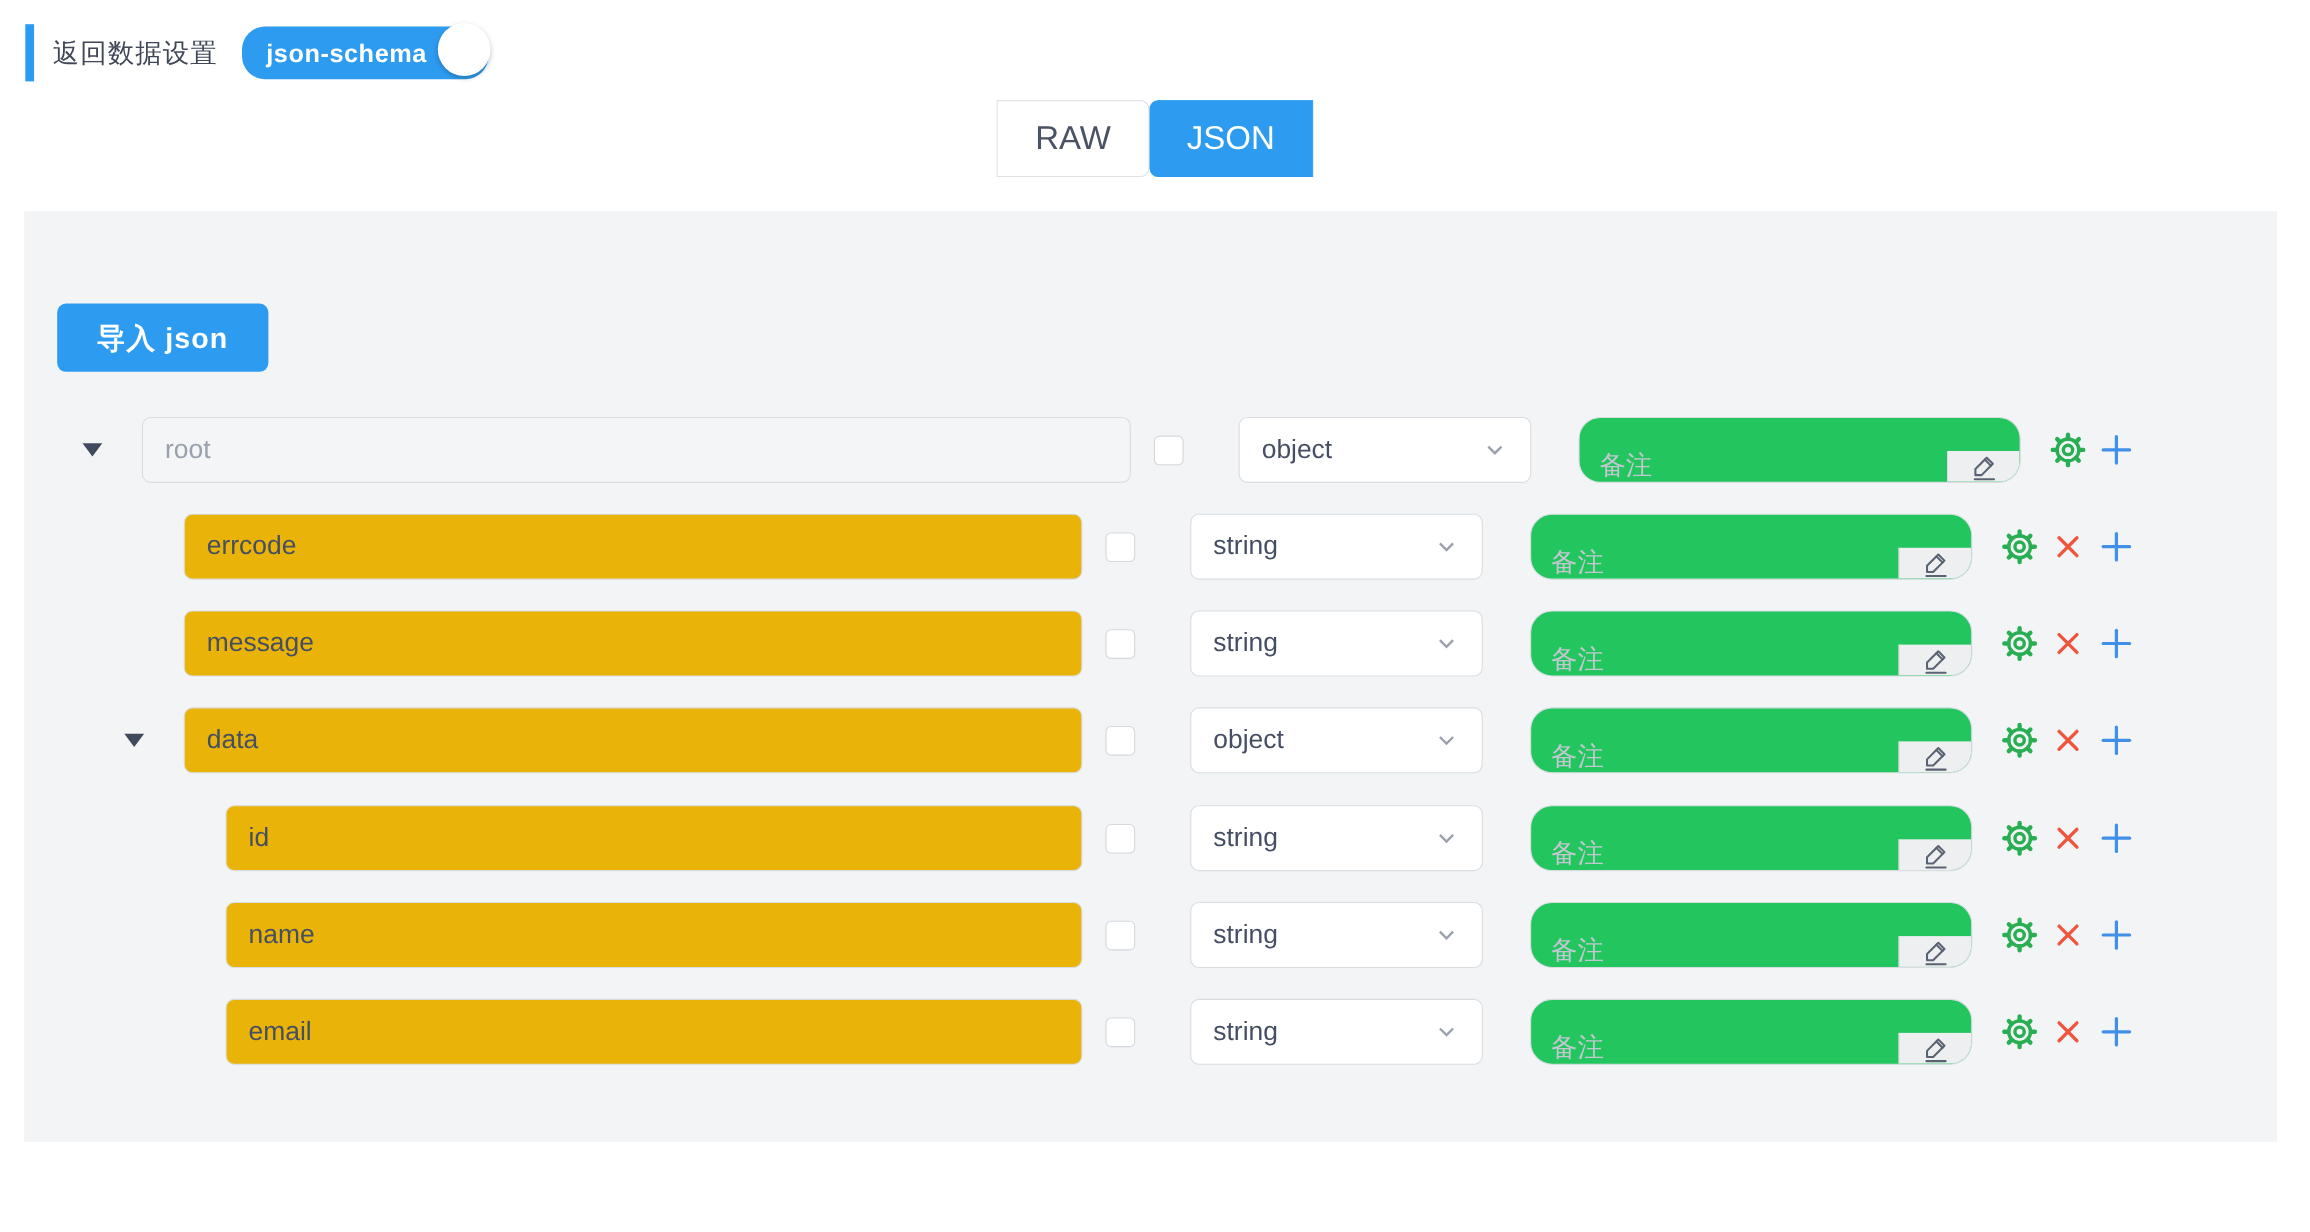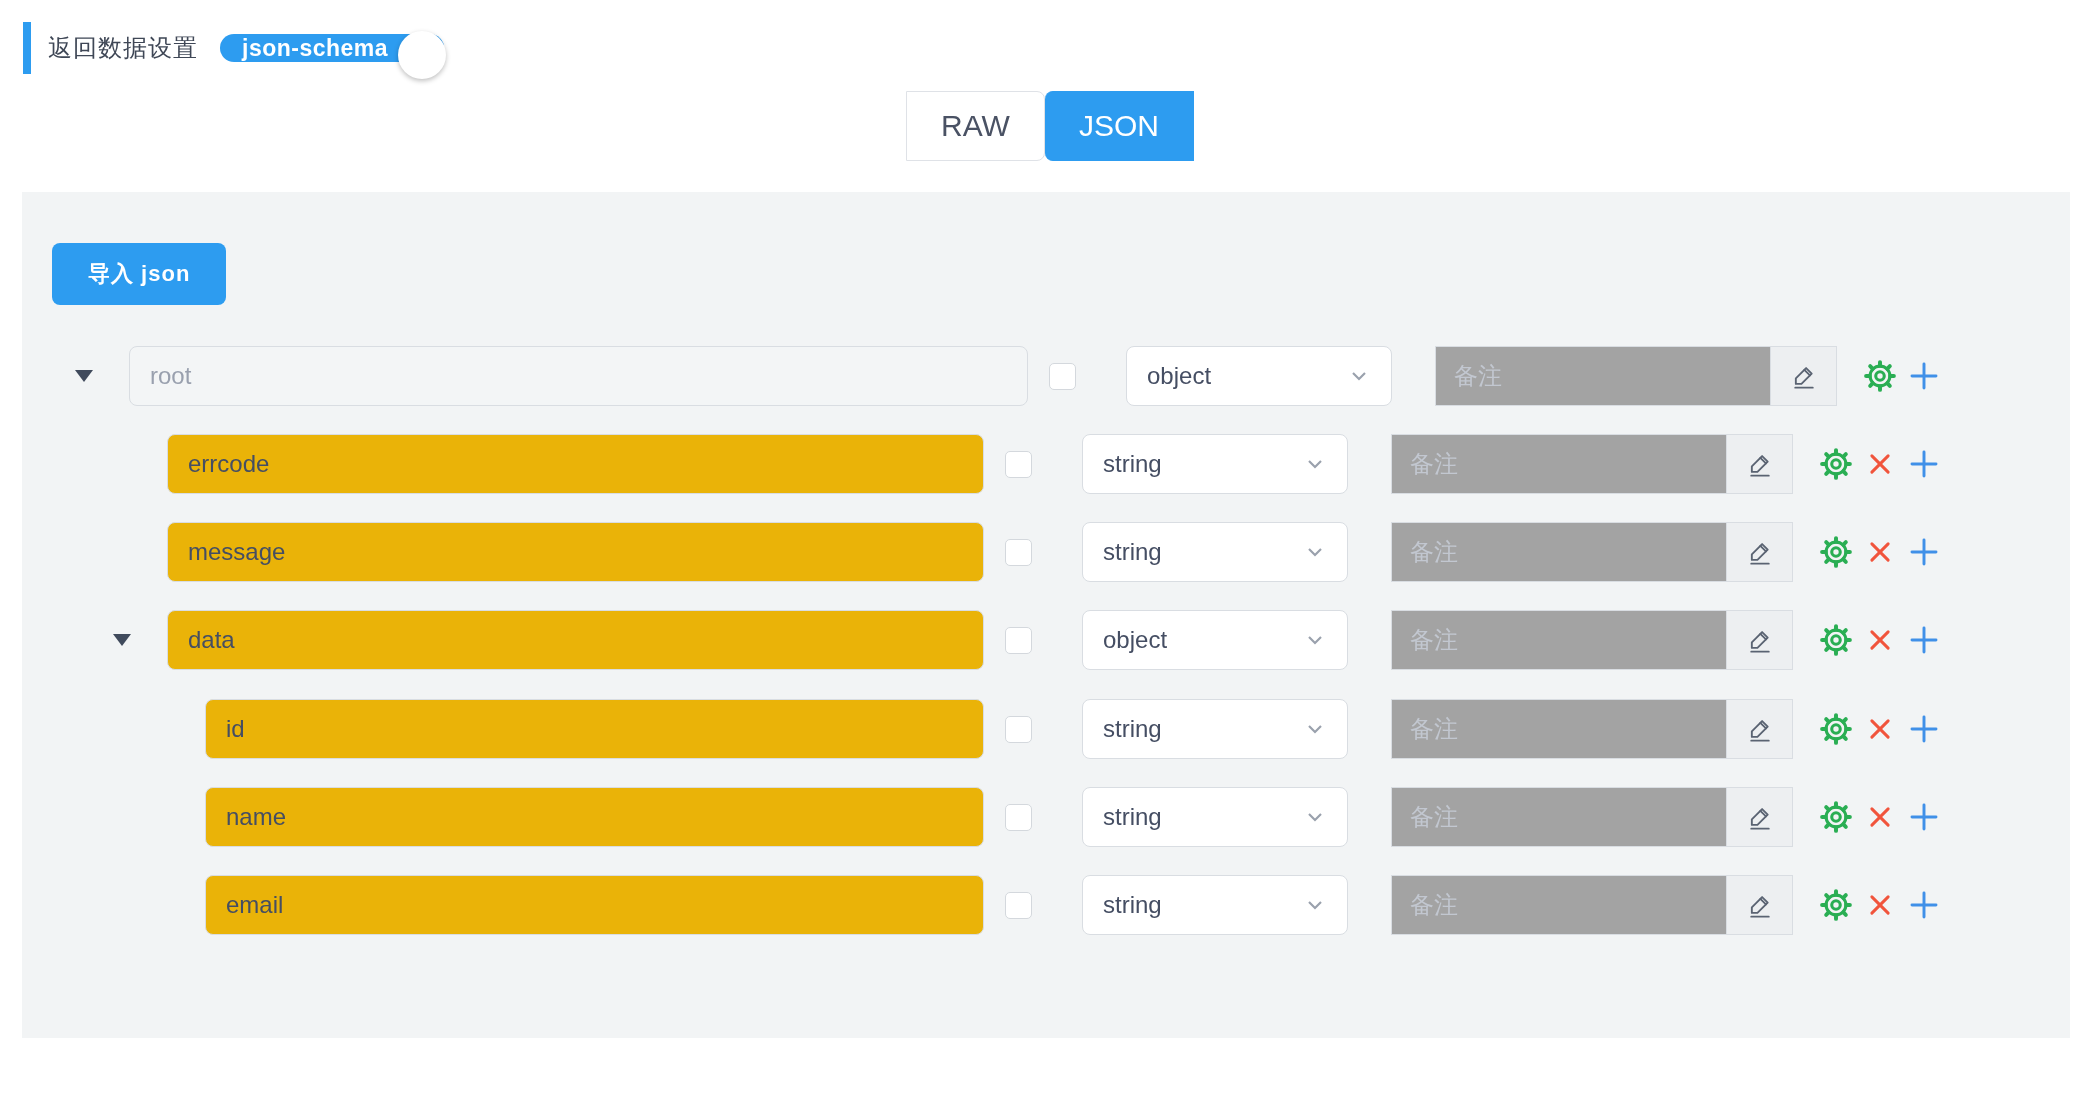--- a/index.html
+++ b/index.html
@@ -16,56 +16,56 @@
   html,body{margin:0;padding:0;overflow:hidden;}
   body{
     width:2100px;height:1120px;background:#ffffff;
     font-family:"Liberation Sans","DejaVu Sans",sans-serif;
   }
 
   
   .header{display:flex;align-items:center;padding:38px 0 0 23px;height:58px;}
   .accent-bar{width:8px;height:52px;background:var(--primary);margin-right:17px;flex:none;}
   .title{font-size:24px;color:#3f4756;font-weight:500;margin:0;letter-spacing:1px;}
-  .switch{position:relative;margin-left:22px;height:28px;border-radius:21px;background:var(--primary);
+  .switch{position:relative;margin-left:22px;height:48px;border-radius:21px;background:var(--primary);
           display:flex;align-items:center;padding:0 56px 0 22px;cursor:pointer;border:none;}
   .switch-label{color:#fff;font-size:23px;font-weight:bold;letter-spacing:.5px;}
   .knob{position:absolute;right:-2px;top:-3px;width:48px;height:48px;border-radius:50%;
         background:#fff;box-shadow:0 2px 5px rgba(0,0,0,.25);}
 
   
   .tabs{display:flex;justify-content:center;margin-top:33px;}
   .tab{height:70px;font-size:30px;padding:0 34px;background:#fff;border:1px solid #dfe2e7;
        color:#4a5264;cursor:pointer;font-family:inherit;border-radius:0 8px 8px 0;}
   .tab.active{background:var(--primary);border-color:var(--primary);color:#fff;border-radius:8px 0 0 8px;}
   .tab + .tab{border-left:none;}
 
   
   .panel{margin:31px 30px 0 22px;height:846px;background:var(--panel-bg);padding:51px 0 0 30px;}
   .import-btn{height:62px;padding:0 36px;background:var(--primary);color:#fff;border:none;
-              border-radius:8px;font-size:22px;font-weight:bold;cursor:pointer;font-family:inherit;letter-spacing:1px;}
+              border-radius:8px;font-size:26px;font-weight:bold;cursor:pointer;font-family:inherit;letter-spacing:1px;margin-top:33px;}
 
   
   #rows{margin-top:41px;padding-right:124px;}
   .row{display:flex;align-items:center;height:60px;margin-bottom:28px;}
   .indent{flex:none;}
   .caret-slot{width:77px;flex:none;display:flex;align-items:center;padding-left:23px;}
   .caret{width:0;height:0;border-left:9px solid transparent;border-right:9px solid transparent;
          border-top:12px solid #404a5c;cursor:pointer;}
   .name-input{flex:1;min-width:0;height:60px;border:1px solid var(--border);border-radius:8px;
               background:#eab308;padding:0 20px;font-size:24px;color:var(--text-dark);font-family:inherit;outline:none;}
   .name-input.readonly{background:#f3f5f6;color:var(--text-muted);}
   .checkbox{width:27px;height:27px;flex:none;border:1px solid #d4d8dd;border-radius:5px;background:#fff;
             margin-left:21px;cursor:pointer;}
   .select{width:266px;height:60px;flex:none;margin-left:50px;border:1px solid var(--border);border-radius:8px;
           background:#fff;display:flex;align-items:center;justify-content:space-between;
           padding:0 20px;font-size:24px;color:var(--text-dark);cursor:pointer;}
   .chev{width:24px;height:24px;stroke:#9aa1ad;fill:none;stroke-width:1.8;flex:none;}
   .remark{width:402px;height:60px;flex:none;margin-left:43px;display:flex;border:1px solid var(--border);
-          border-radius:0;background:#a3a3a3;overflow:hidden;}
+          border-radius:20px;background:#22c55e;overflow:hidden;align-items:flex-end;}
   .remark-input{flex:1;min-width:0;border:none;outline:none;padding:0 18px;font-size:24px;
                 color:var(--text-dark);background:transparent;font-family:inherit;}
   .remark-input::placeholder{color:#c2c7d0;}
   .remark-addon{width:66px;flex:none;background:#edeff1;border:none;border-left:1px solid var(--border);
                 display:flex;align-items:center;justify-content:center;cursor:pointer;padding:0;}
   .pencil{width:28px;height:28px;stroke:#5a6372;fill:none;stroke-width:1.6;stroke-linecap:round;stroke-linejoin:round;}
   .icons{display:flex;align-items:center;margin-left:21px;flex:none;}
   .icon-btn{width:44px;height:44px;background:none;border:none;padding:0;cursor:pointer;
             display:flex;align-items:center;justify-content:center;}
   .gear-svg{width:34px;height:34px;stroke:var(--green);fill:none;stroke-width:2.2;stroke-linecap:round;}

